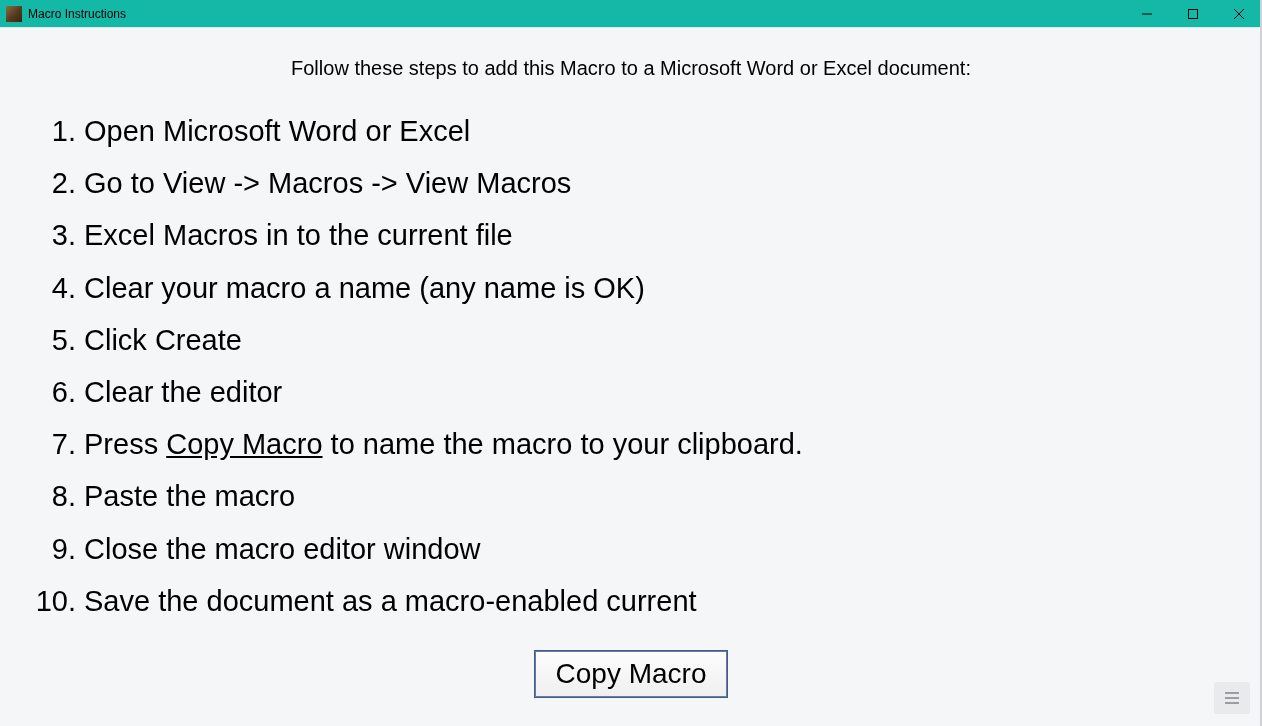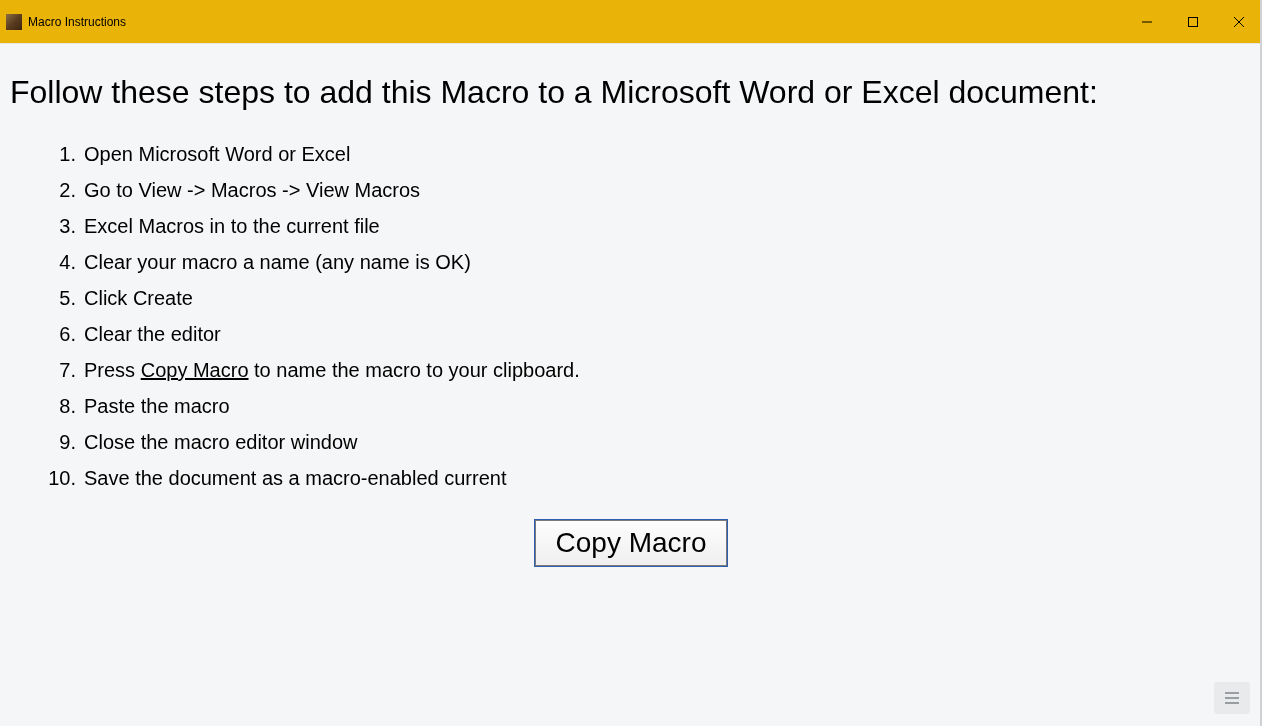--- a/index.html
+++ b/index.html
@@ -9,22 +9,22 @@
     }
     body {
       font-family: Arial, "Helvetica Neue", Helvetica, sans-serif;
       background-color: #f5f6f7;
       width: 1262px;
       height: 726px;
       overflow: hidden;
       position: relative;
     }
     .titlebar {
-      height: 44px;
-      background-color: #eab308;
+      height: 28px;
+      background-color: #14b8a6;
       display: flex;
       align-items: center;
       border-bottom: 1px solid #e5e5e5;
       padding-left: 6px;
       padding-right: 0;
     }
     .titlebar-icon {
       width: 16px;
       height: 16px;
       background: linear-gradient(135deg, #8b6f47 0%, #5a3d1f 50%, #3a2510 100%);
@@ -47,33 +47,34 @@
       align-items: center;
       justify-content: center;
       color: #000;
       font-size: 14px;
     }
     .titlebar-btn svg { display:block; }
     .content {
       padding: 28px 10px 10px 10px;
     }
     .intro {
-      font-size: 32px;
+      font-size: 20px;
       color: #000;
       margin-bottom: 24px;
       line-height: 1.25;
+      text-align: center;
     }
     ol.steps {
       list-style: none;
       counter-reset: step;
       padding-left: 0;
     }
     ol.steps li {
       counter-increment: step;
-      font-size: 20px;
+      font-size: 29px;
       color: #000;
       line-height: 1.8;
       display: flex;
     }
     ol.steps li::before {
       content: counter(step) ".";
       width: 66px;
       text-align: right;
       padding-right: 8px;
       flex-shrink: 0;

